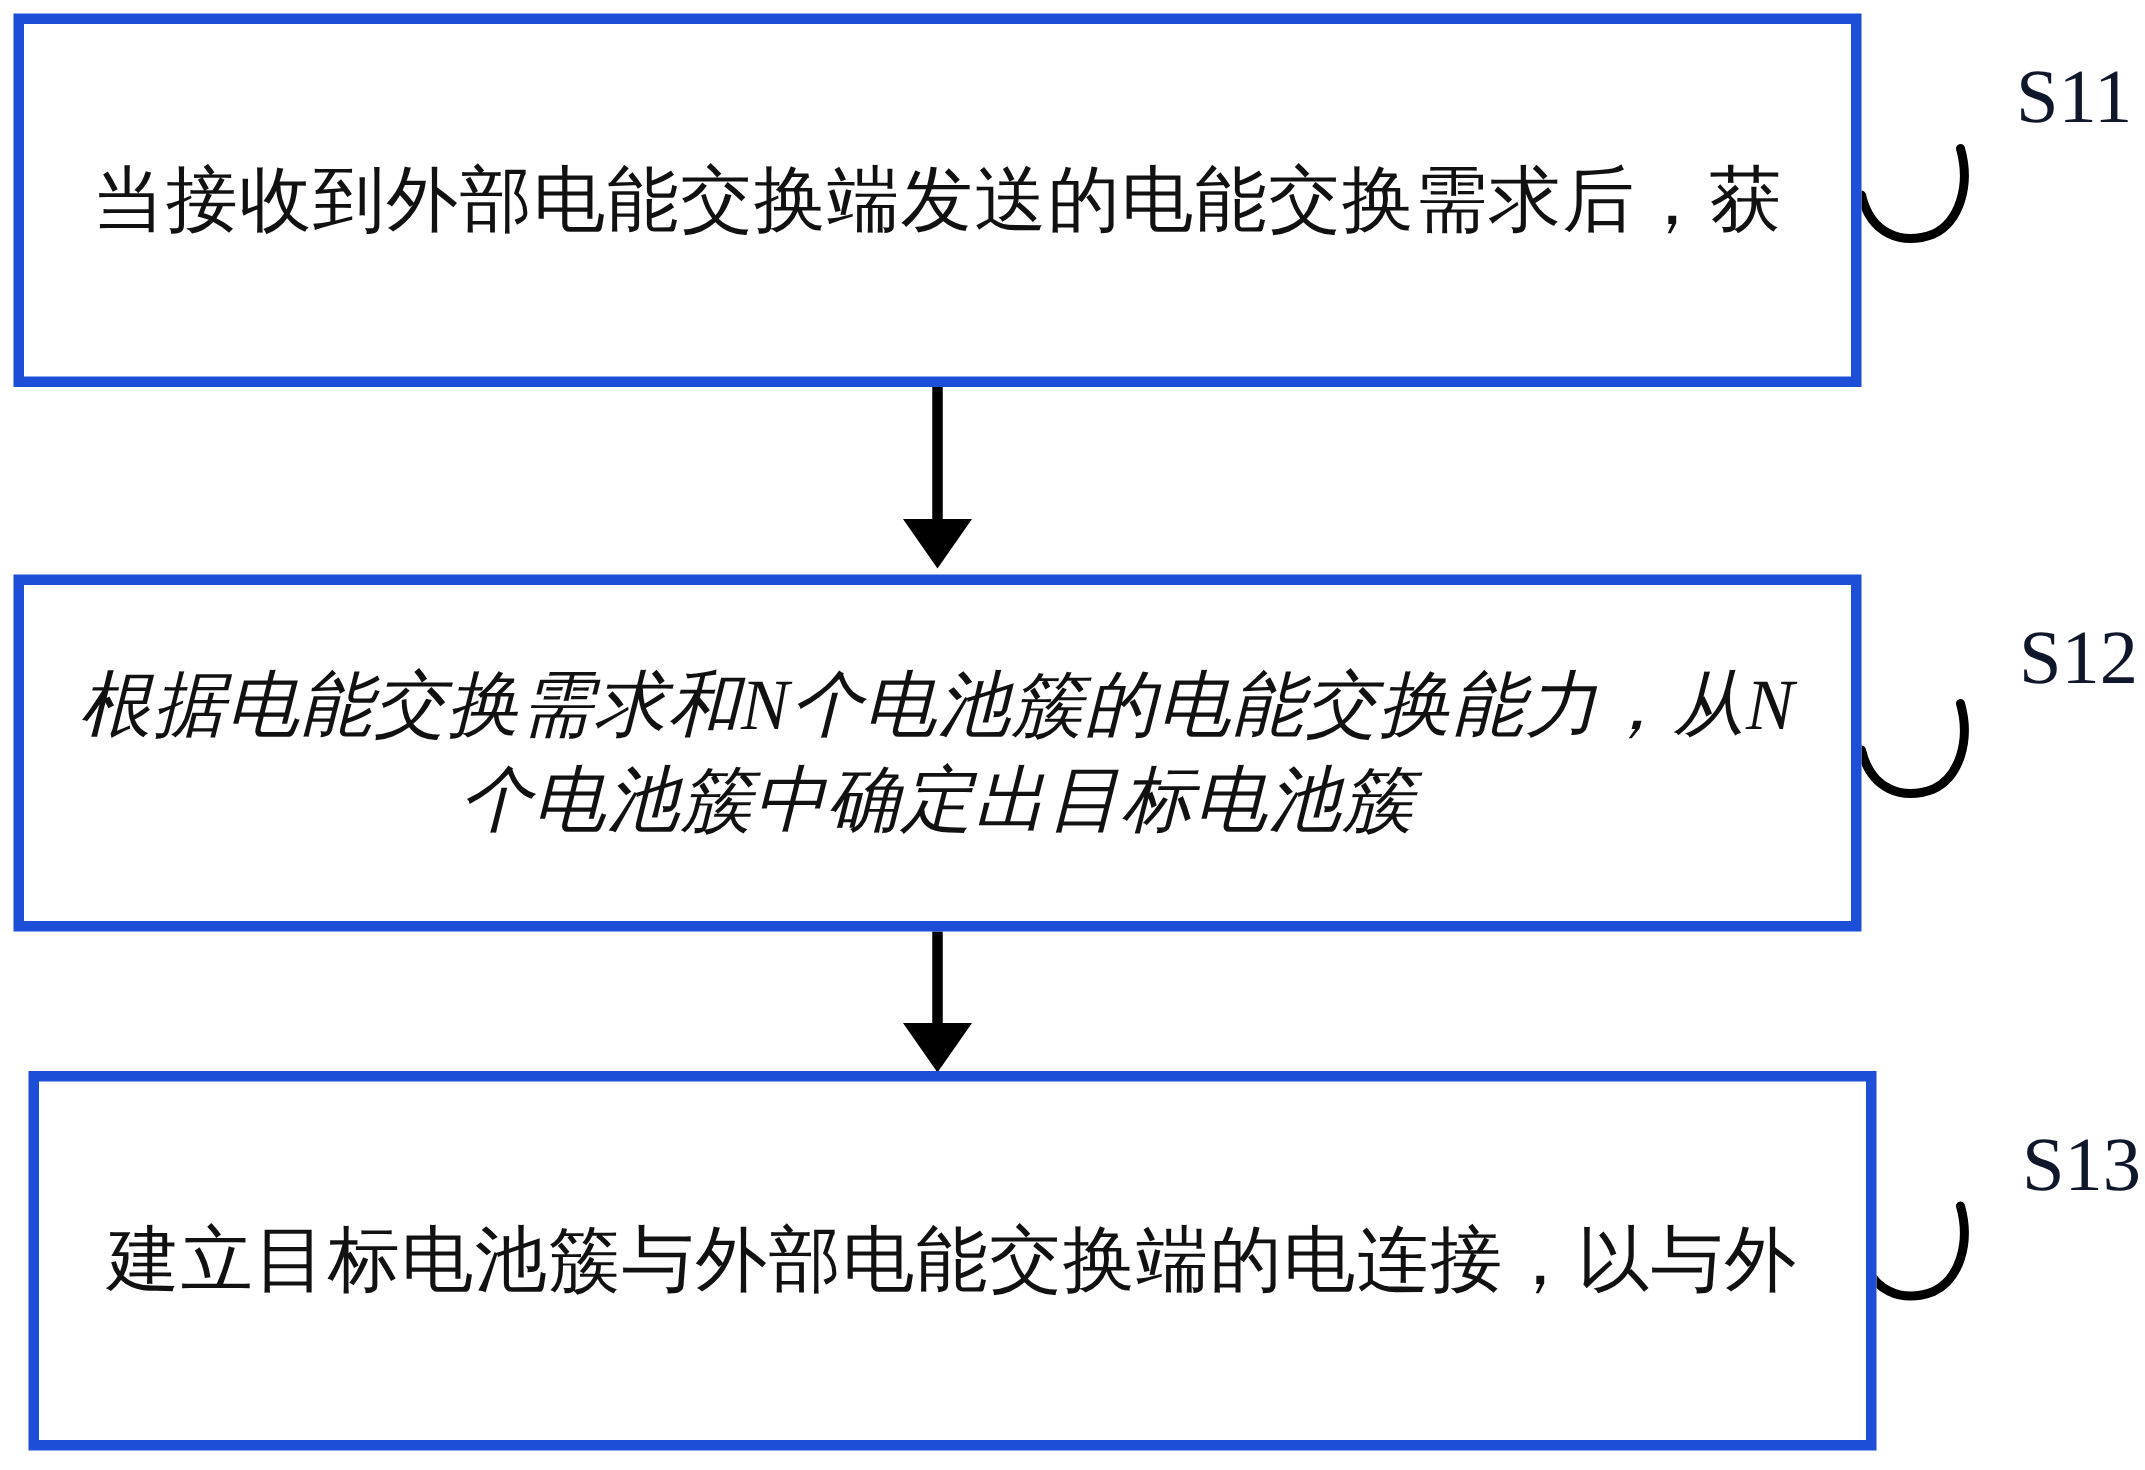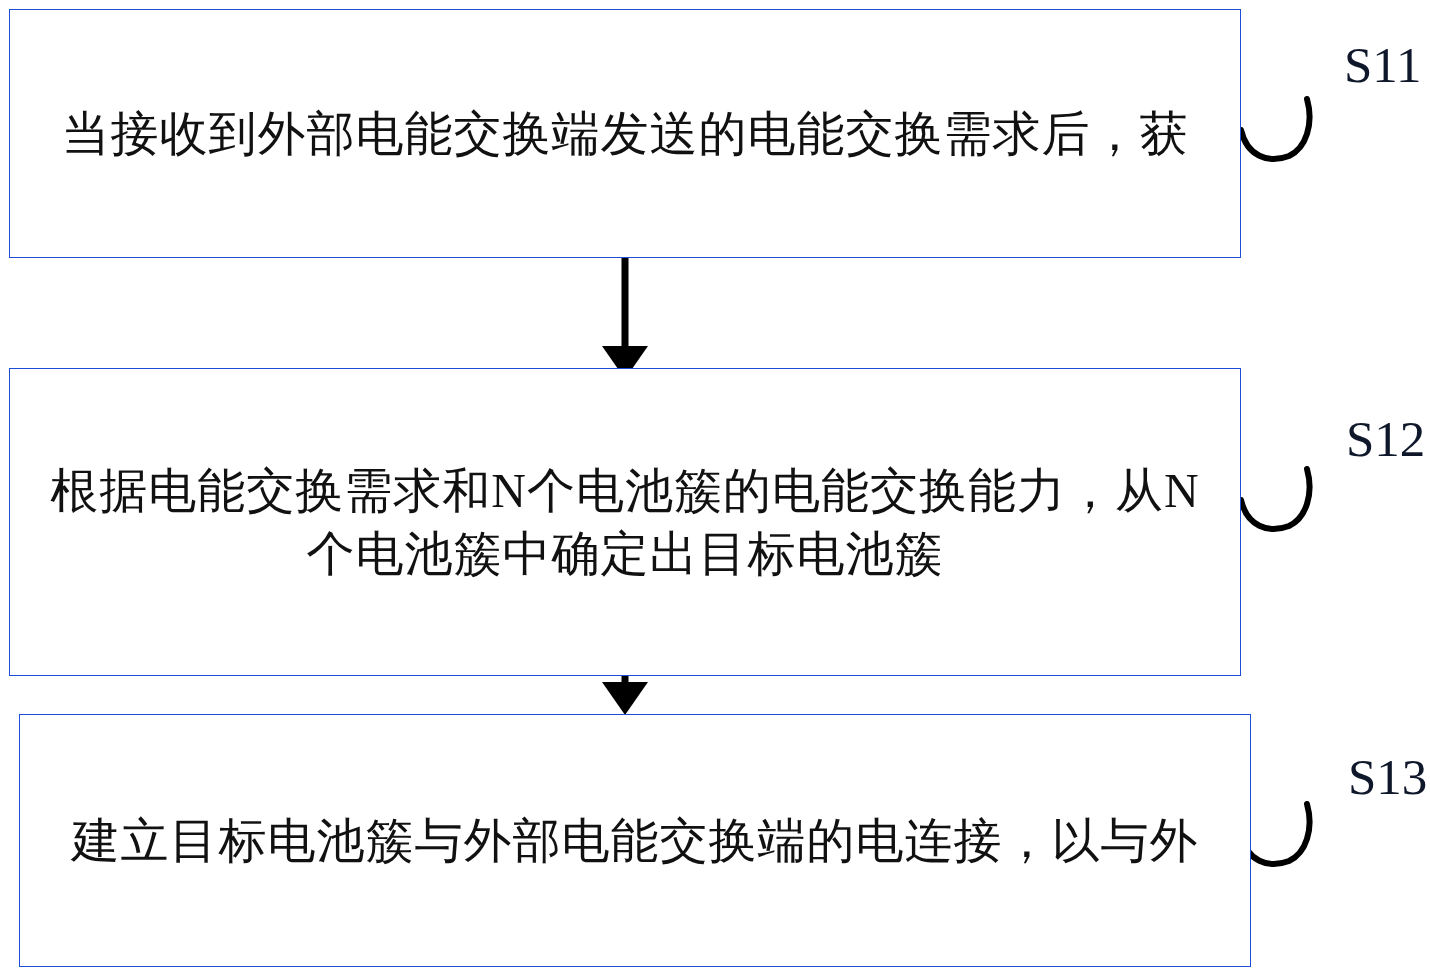--- a/index.html
+++ b/index.html
@@ -21,34 +21,34 @@
     top: 0;
     width: 1430px;
     height: 980px;
     pointer-events: none;
   }
   .step-box {
     position: absolute;
     left: 9px;
     width: 1232px;
     box-sizing: border-box;
-    border: 1px solid #1d4ed8;
+    border: 7px solid #1d4ed8;
     background: #ffffff;
     display: flex;
     flex-direction: column;
     justify-content: center;
     align-items: center;
     text-align: center;
     color: #111111;
     font-size: 48px;
     line-height: 63px;
     letter-spacing: 1px;
   }
   #box-s11 { top: 9px;   height: 249px; }
-  #box-s12 { top: 368px; height: 308px; }
+  #box-s12 { top: 383px; height: 238px; font-style: italic; }
   #box-s13 { top: 714px; height: 253px; margin-left: 10px; }
   .step-line {
     white-space: nowrap;
   }
   .step-label {
     position: absolute;
     color: #0f172a;
     font-size: 51px;
     line-height: 1;
     white-space: nowrap;

